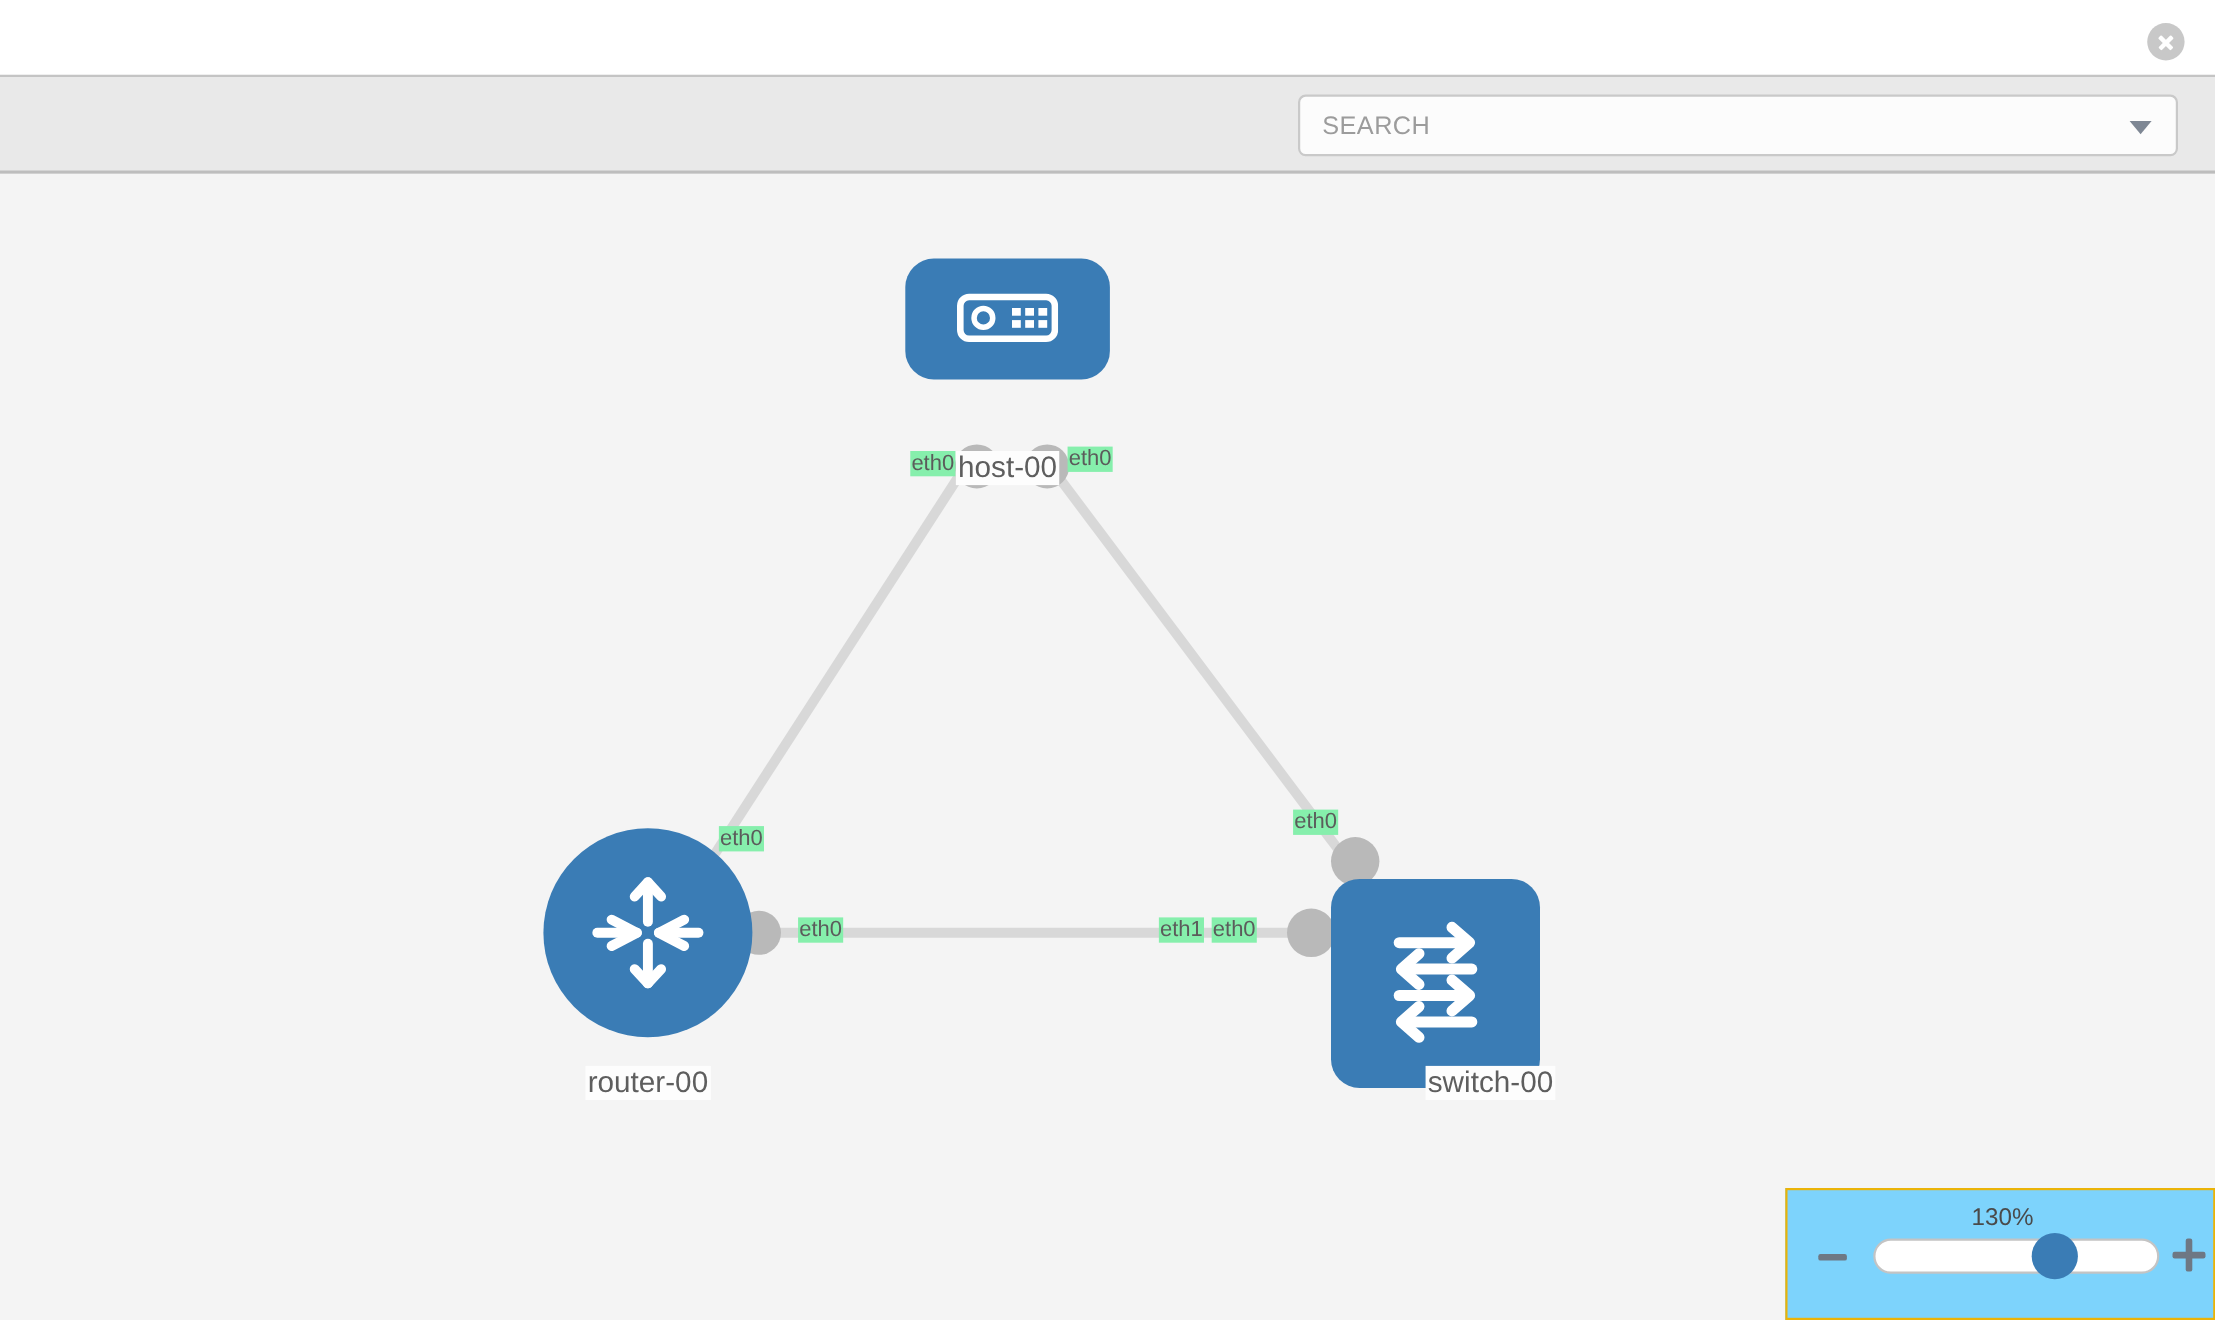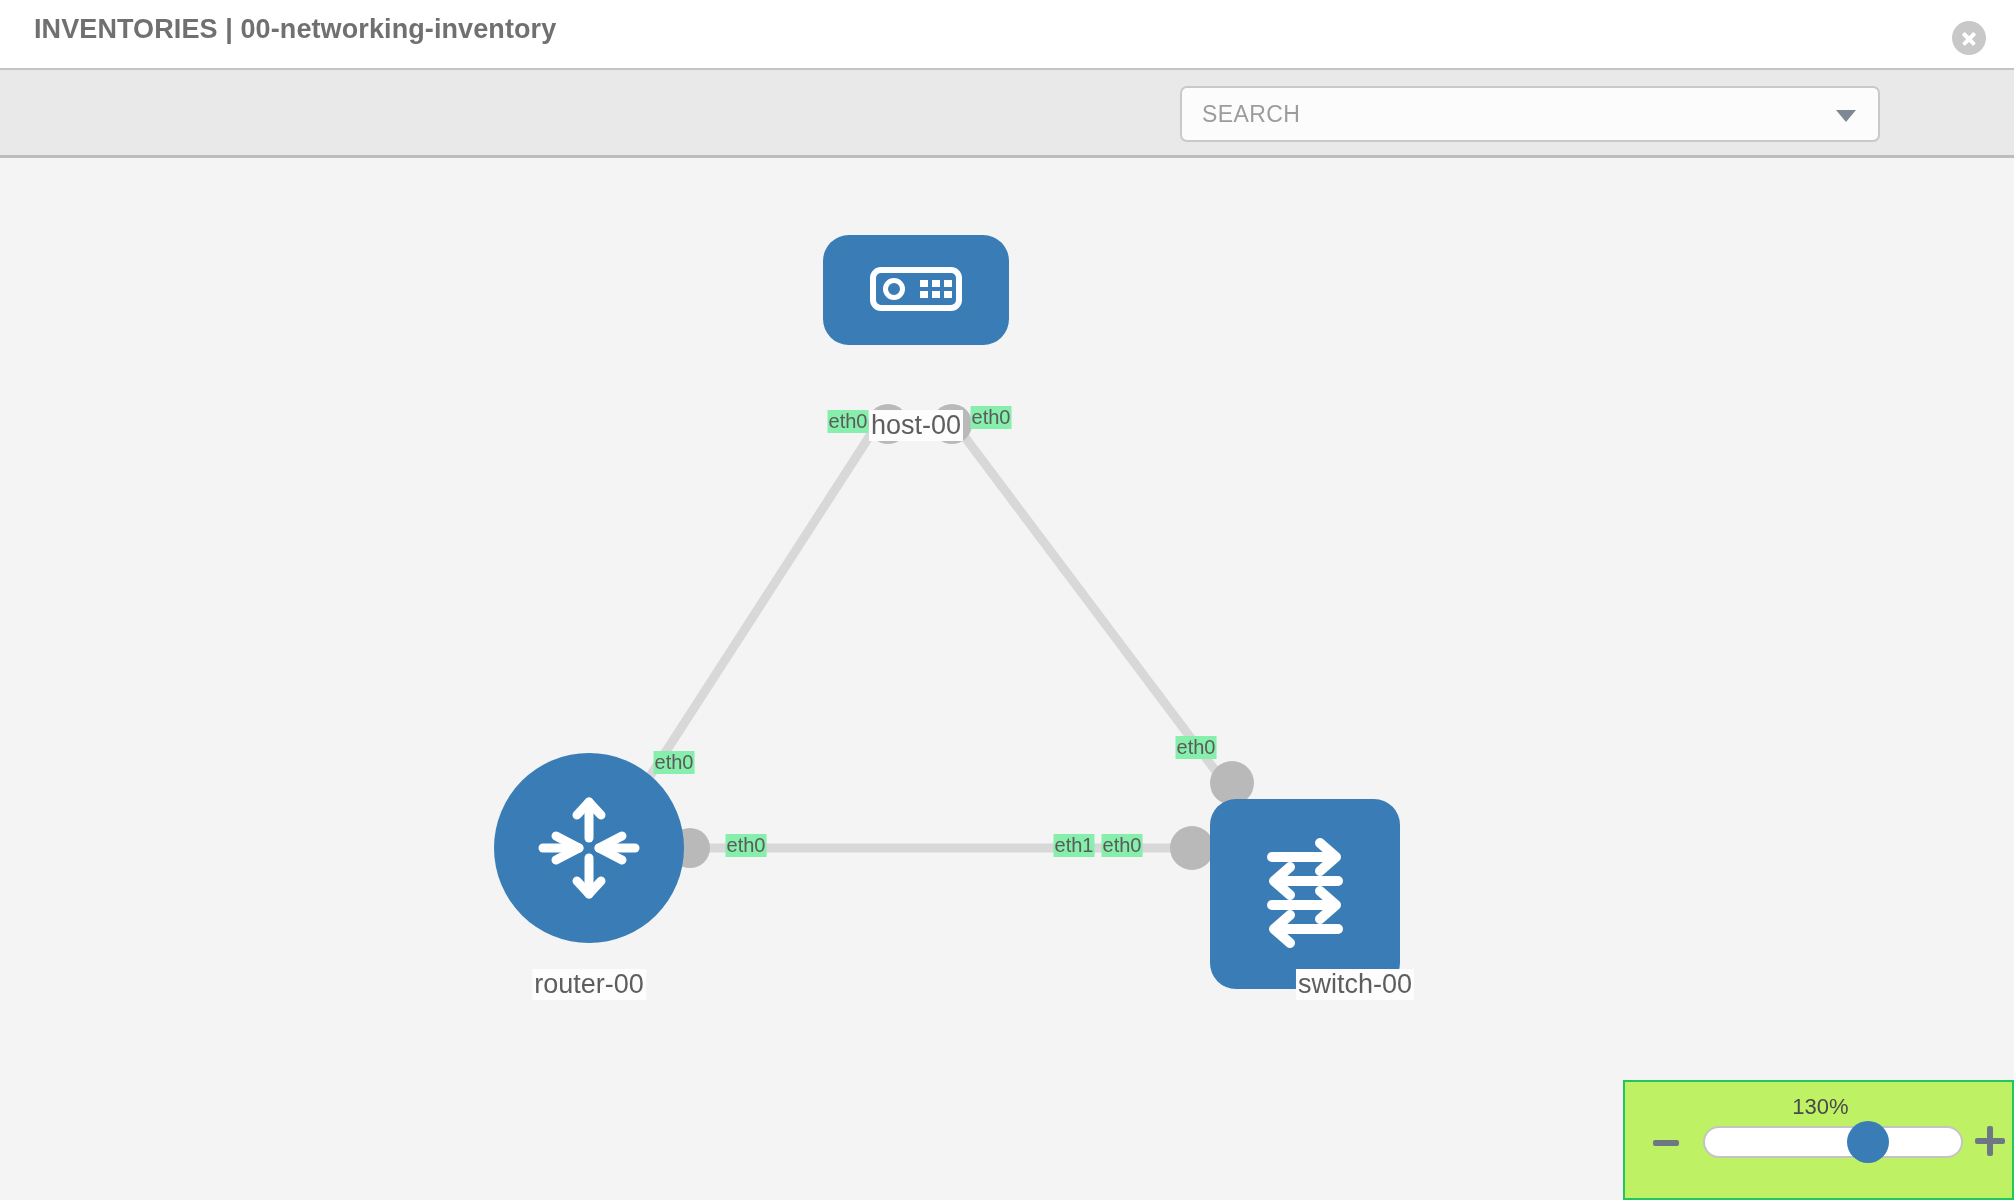--- a/index.html
+++ b/index.html
@@ -48,21 +48,21 @@
     border-bottom: 3px solid #bdbdbd;
   }
   .sel-box {
     position: absolute;
     background: #fcfcfc;
     border: 2px solid #c9c9c9;
     border-radius: 7px;
     display: flex; align-items: center;
   }
   #actions-select { left: 34px; top: 16px; width: 800px; height: 56px; }
-  #search-select  { left: 1180px; top: 16px; width: 700px; height: 56px; }
+  #search-select  { left: 1180px; top: 16px; width: 800px; height: 56px; }
   .sel-text {
     margin-left: 20px;
     font-size: 23px;
     color: #9c9c9c;
     letter-spacing: 0.4px;
     white-space: nowrap;
   }
   .caret {
     position: absolute; right: 22px; top: 50%;
     margin-top: -4px;
@@ -110,22 +110,22 @@
     background: #86efac;
     white-space: nowrap;
     padding: 0 1px;
     transform: translateX(-50%);
   }
 
   
   #zoom-panel {
     position: absolute; left: 1623px; top: 1080px;
     width: 391px; height: 120px;
-    background: #bef264;
-    border: 2px solid #22c55e;
+    background: #7dd3fc;
+    border: 2px solid #eab308;
   }
   #zoom-value {
     position: absolute; left: 0; top: 12px; width: 391px;
     text-align: center;
     font-size: 22px; color: #4a4a4a;
   }
   #zoom-minus {
     position: absolute; left: 28px; top: 58px;
     width: 26px; height: 6px; background: #6e7884;
     border-radius: 2px; cursor: pointer;
@@ -152,21 +152,20 @@
   #zoom-plus::before, #zoom-plus::after {
     content: ""; position: absolute; background: #6e7884; border-radius: 2px;
   }
   #zoom-plus::before { left: 0; top: 12px; width: 30px; height: 6px; }
   #zoom-plus::after  { left: 12px; top: 0; width: 6px; height: 30px; }
 </style>
 </head>
 <body>
 
 <div id="header">
-  <div id="page-title">INVENTORIES | 00-networking-inventory</div>
   <div id="close-btn"></div>
 </div>
 
 <div id="toolbar">
 
 
   <svg id="wrench-icon" class="tool-icon" width="42" height="42" viewBox="0 0 24 24">
     <path d="M20.2 3.6a5.6 5.6 0 0 0-6.6 6.9L3.9 20.2a1.6 1.6 0 0 0 0 2.2l.3.3a1.6 1.6 0 0 0 2.2 0l9.7-9.7a5.6 5.6 0 0 0 6.9-6.6l-3.1 3.1-2.8-.6-.6-2.8z" fill="#7b838f"></path>
   </svg>
 

